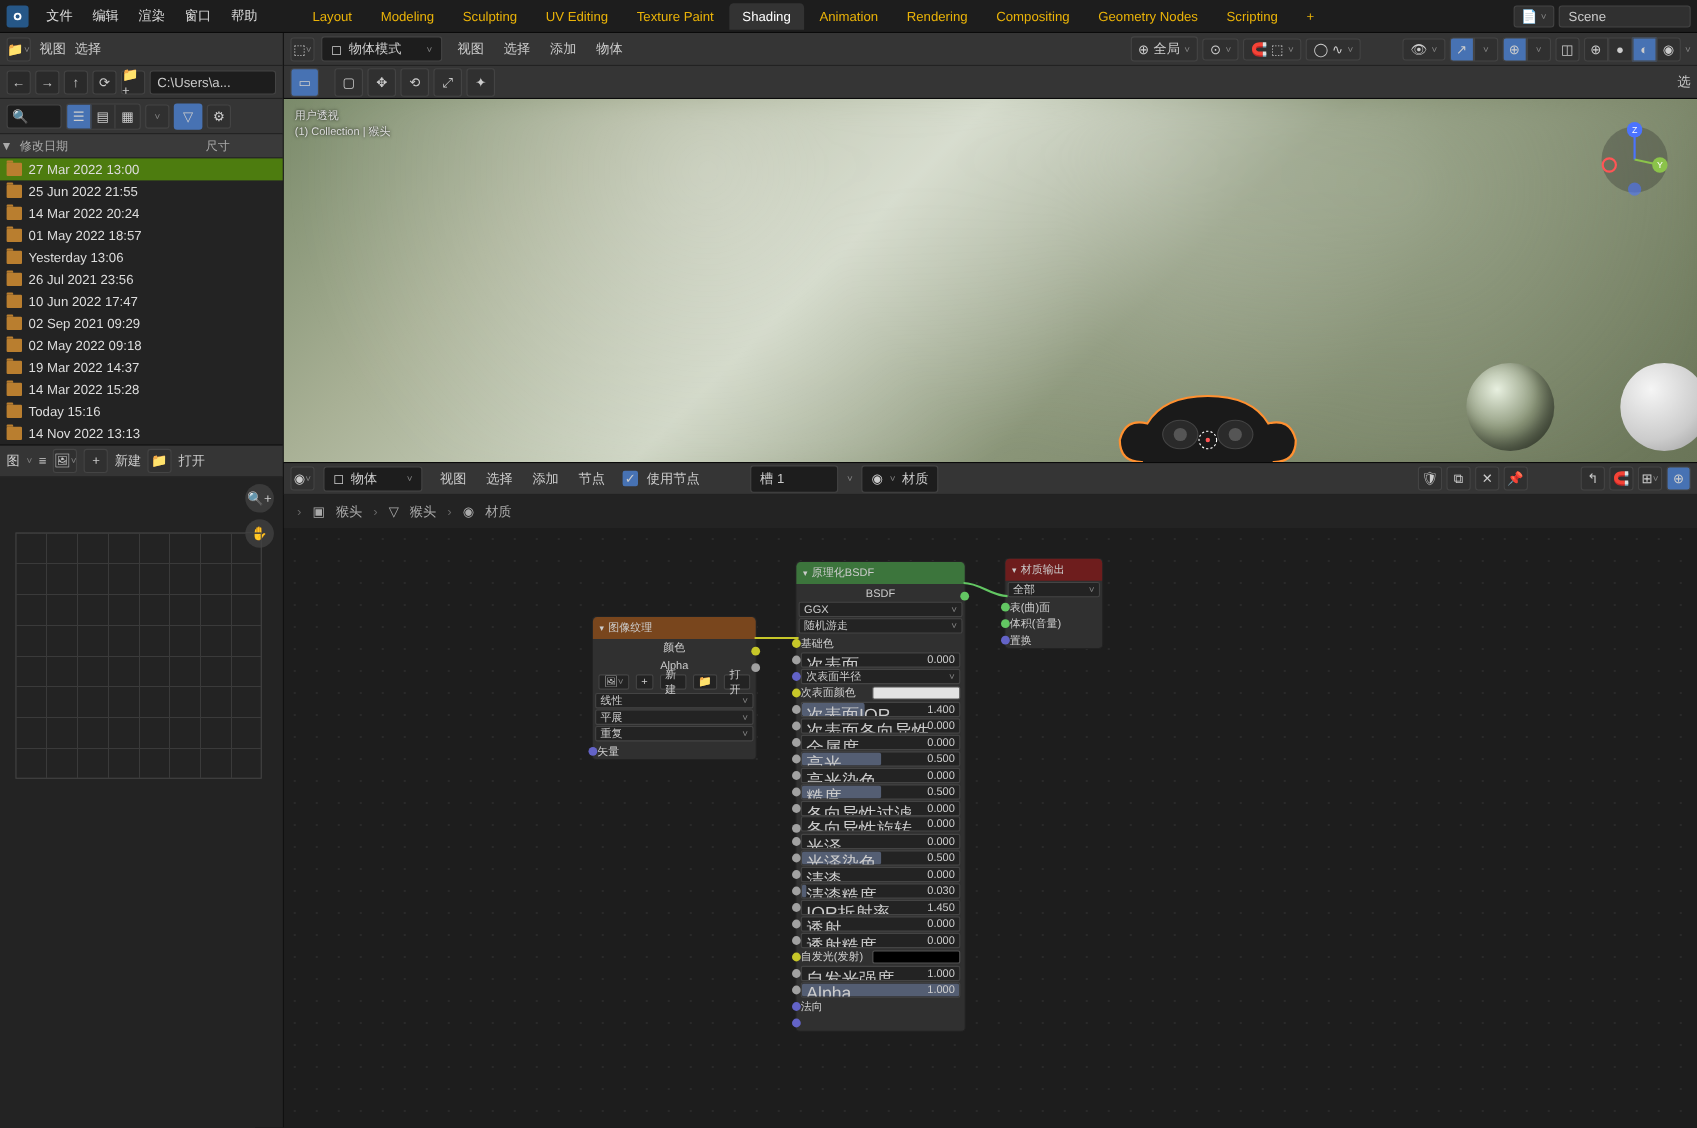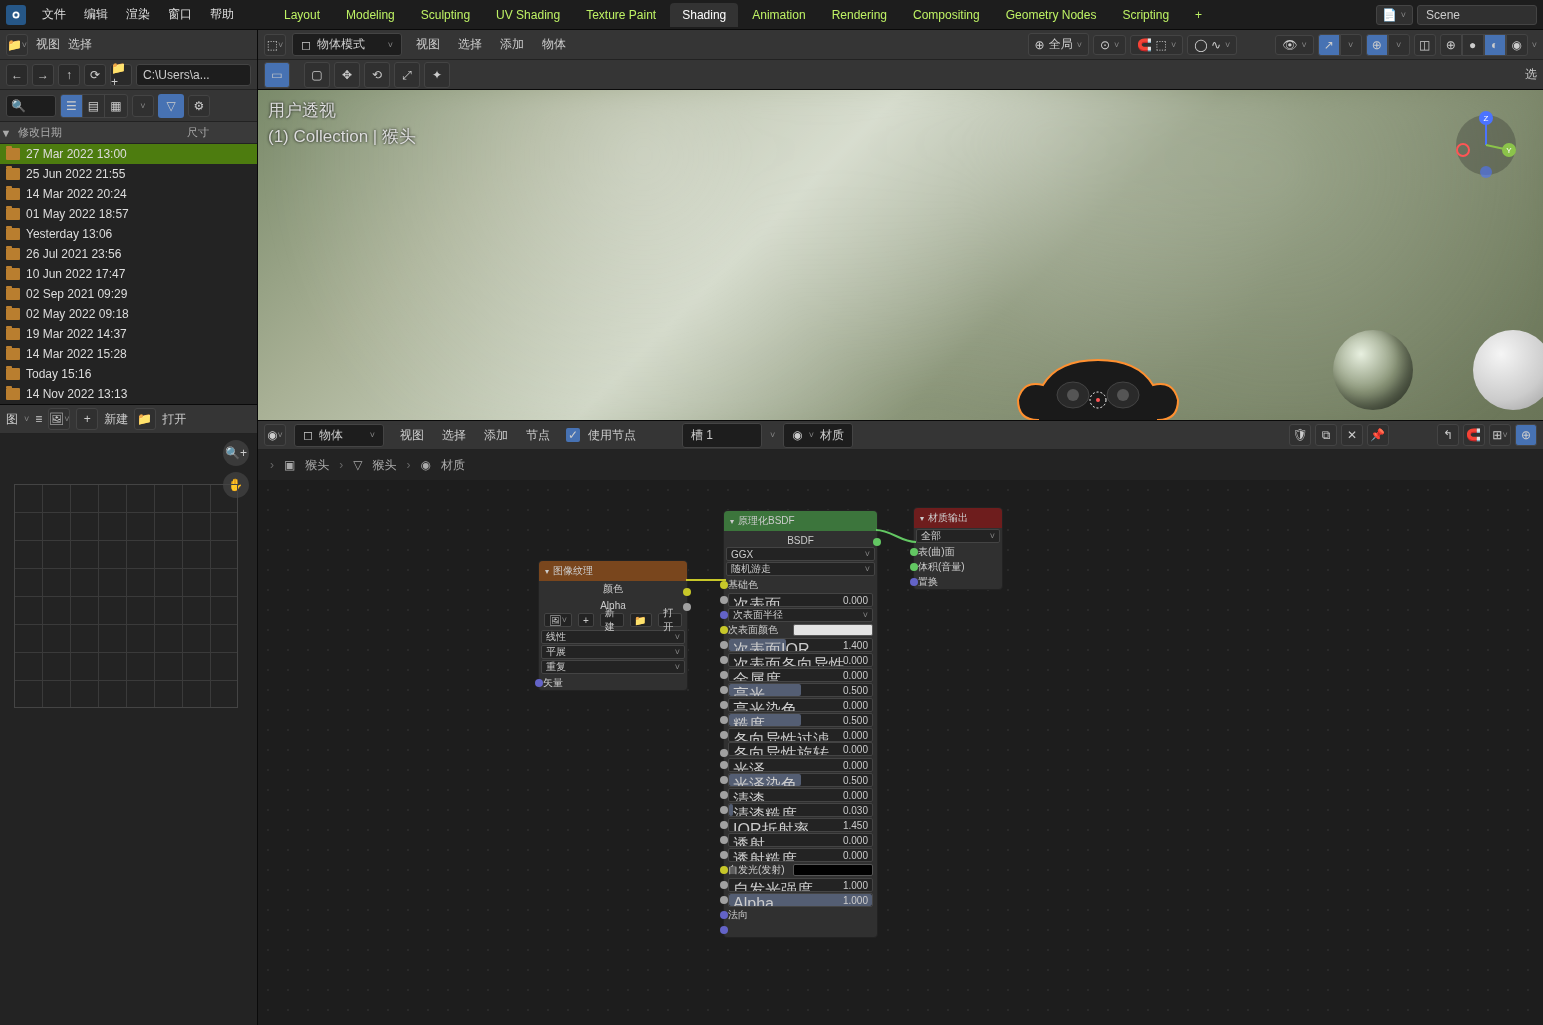--- a/index.html
+++ b/index.html
@@ -5,21 +5,21 @@
 * { margin:0; padding:0; box-sizing:border-box; font-family:sans-serif; user-select:none; }
 body { background:#1d1d1d; color:#ccc; font-size:12px; width:1543px; height:1025px; overflow:hidden; position:relative; }
 
 
 .topbar { height:30px; background:#1d1d1d; display:flex; align-items:center; padding:0 6px; border-bottom:1px solid #0a0a0a; }
 .logo { width:20px; height:20px; background:#265787; border-radius:3px; margin-right:8px; display:flex; align-items:center; justify-content:center; }
 .logo svg { width:14px; height:14px; }
 .menu { display:flex; gap:2px; margin-right:30px; }
 .menu span { padding:4px 8px; color:#ddd; cursor:pointer; }
 .tabs { display:flex; gap:2px; }
-.tabs span { padding:5px 12px; color:#bef264; cursor:pointer; border-radius:4px 4px 0 0; }
+.tabs span { padding:5px 12px; color:#eab308; cursor:pointer; border-radius:4px 4px 0 0; }
 .tabs span.active { background:#333; color:#fff; }
 .scene-area { margin-left:auto; display:flex; align-items:center; gap:4px; }
 .scene-btn { background:#303030; border:1px solid #444; border-radius:3px; padding:2px 6px; display:flex; align-items:center; gap:3px; }
 .scene-field { background:#303030; border:1px solid #444; border-radius:3px; padding:2px 8px; color:#ccc; width:120px; }
 
 
 .main { display:flex; height:calc(100% - 30px); }
 .left { width:258px; background:#232323; border-right:1px solid #0a0a0a; display:flex; flex-direction:column; }
 .right { flex:1; display:flex; flex-direction:column; }
 
@@ -68,21 +68,21 @@
 .sphere-btns span:first-child { border-radius:3px 0 0 3px; }
 .sphere-btns span:last-child { border-radius:0 3px 3px 0; }
 .sphere-btns span.active { background:#4772b3; }
 
 .vp-toolbar { height:30px; background:#353535; display:flex; align-items:center; padding:0 6px; gap:4px; border-bottom:1px solid #0a0a0a; }
 .tool-icon { width:26px; height:26px; background:#303030; border:1px solid #444; border-radius:3px; display:flex; align-items:center; justify-content:center; }
 .tool-icon.active { background:#4772b3; }
 
 .viewport { height:330px; background:linear-gradient(135deg,#7a8a6a 0%,#a8b095 20%,#cdd4c2 40%,#8a9578 60%,#6a7558 100%); position:relative; overflow:hidden; }
 .viewport::before { content:''; position:absolute; inset:0; background:radial-gradient(circle at 30% 20%,rgba(255,255,255,0.3),transparent 40%),radial-gradient(circle at 60% 15%,rgba(255,255,255,0.25),transparent 35%),radial-gradient(circle at 80% 25%,rgba(200,210,190,0.3),transparent 30%); filter:blur(12px); }
-.vp-info { position:absolute; top:8px; left:10px; color:#ddd; font-size:17px; text-shadow:0 0 3px #000; line-height:1.5; }
+.vp-info { position:absolute; top:8px; left:10px; color:#ddd; font-size:10px; text-shadow:0 0 3px #000; line-height:1.5; }
 .monkey { position:absolute; left:750px; top:250px; width:180px; height:160px; }
 .gizmo { position:absolute; top:20px; right:22px; width:70px; height:70px; }
 .preview-sphere { position:absolute; bottom:10px; width:80px; height:80px; border-radius:50%; }
 .ps1 { right:130px; background:radial-gradient(circle at 35% 30%,#e8f0e0,#8a9578 50%,#4a5540); box-shadow:inset -8px -8px 15px rgba(0,0,0,0.4); }
 .ps2 { right:-10px; background:radial-gradient(circle at 35% 30%,#f5f5f5,#ccc 60%,#999); }
 
 
 .node-bar { height:30px; background:#353535; display:flex; align-items:center; padding:0 6px; gap:8px; border-top:1px solid #0a0a0a; border-bottom:1px solid #222; }
 .checkbox { width:14px; height:14px; background:#4772b3; border-radius:2px; display:flex; align-items:center; justify-content:center; }
 .slot-sel { background:#1d1d1d; border:1px solid #444; border-radius:3px; padding:3px 8px; width:80px; }
@@ -129,21 +129,21 @@
     <span>文件</span>
     <span>编辑</span>
     <span>渲染</span>
     <span>窗口</span>
     <span>帮助</span>
   </div>
   <div class="tabs" id="ws-tabs">
       <span>Layout</span>
       <span>Modeling</span>
       <span>Sculpting</span>
-      <span>UV Shading</span>
+      <span>UV Editing</span>
       <span>Texture Paint</span>
       <span class="active">Shading</span>
       <span>Animation</span>
       <span>Rendering</span>
       <span>Compositing</span>
       <span>Geometry Nodes</span>
       <span>Scripting</span>
       <span>+</span>
     </div>
   <div class="scene-area">

